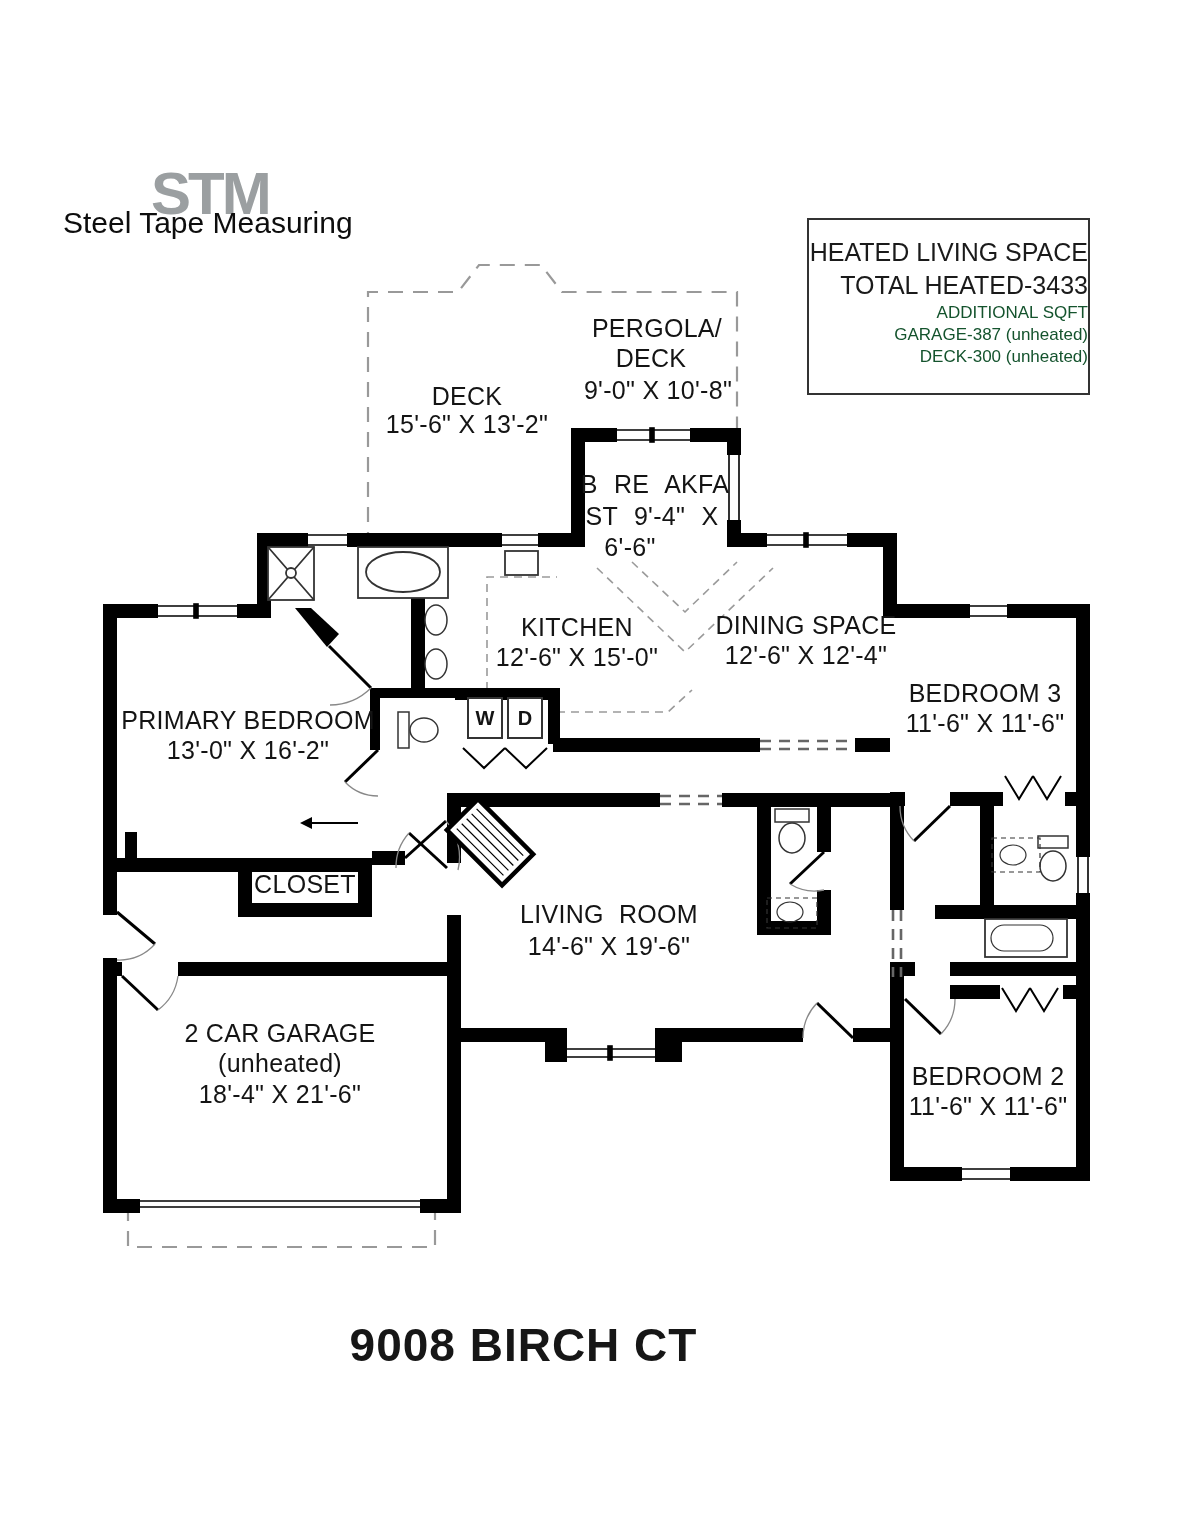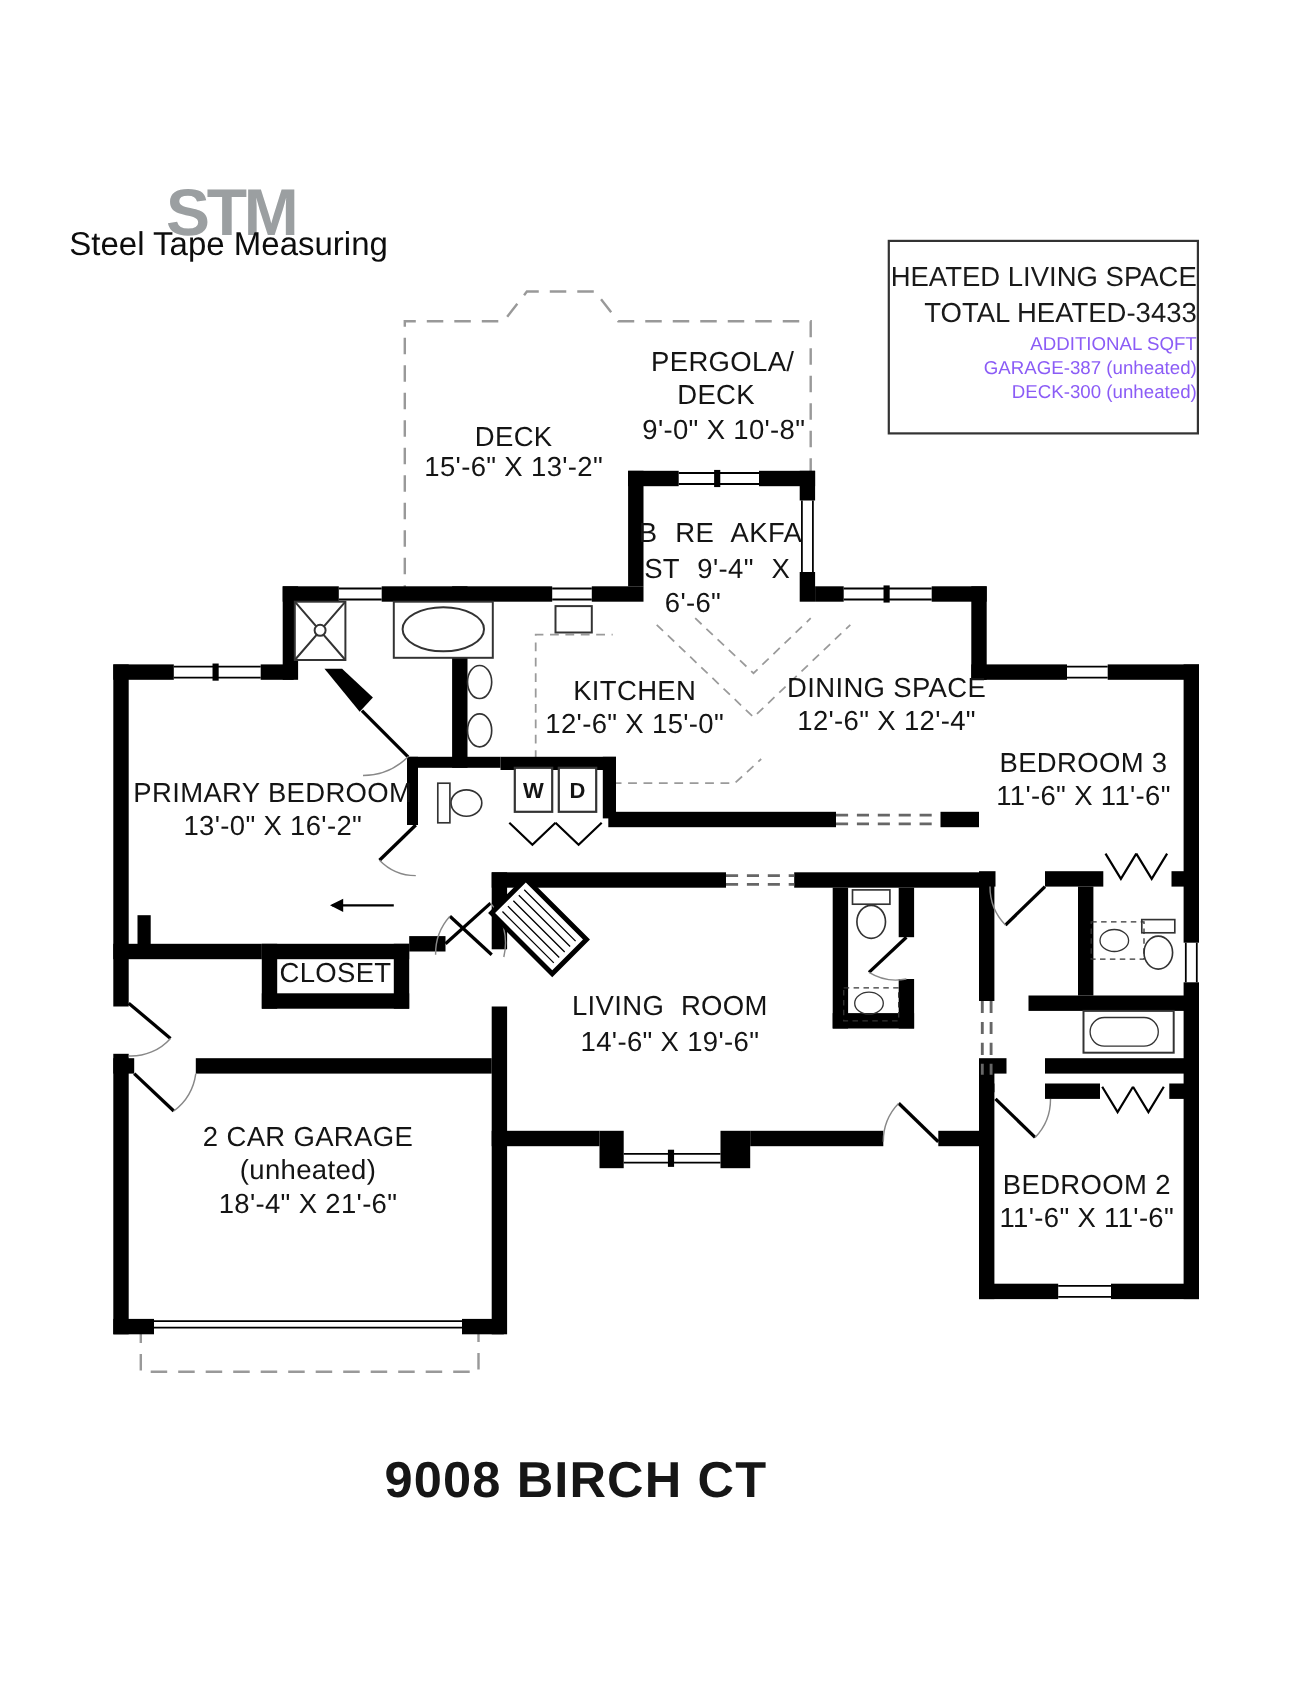--- a/index.html
+++ b/index.html
@@ -8,21 +8,21 @@
   
   .logo{position:absolute;left:63px;top:178px;width:330px;height:92px;}
   .logo-stm{position:absolute;left:88px;top:-14px;font-size:60px;font-weight:bold;
             color:#9b9fa1;letter-spacing:-3px;line-height:1;}
   .logo-text{position:absolute;left:0px;top:28px;font-size:30px;font-weight:normal;
              color:#0d0d0d;letter-spacing:0px;white-space:nowrap;}
   
   .infobox{position:absolute;left:807px;top:218px;width:283px;height:177px;
            border:2px solid #333;background:#fff;text-align:right;box-sizing:border-box;}
   .infobox .big{font-size:25px;line-height:33px;letter-spacing:0px;color:#1a1a1a;}
-  .infobox .small{font-size:17px;line-height:22px;color:#8b5cf6;}
+  .infobox .small{font-size:17px;line-height:22px;color:#14532d;}
   .infobox .pad{height:16px;}
   
   .plan-title{position:absolute;left:0;top:1318px;width:1047px;text-align:center;
               font-size:46px;font-weight:bold;letter-spacing:1px;color:#161616;}
   svg.plan{position:absolute;left:0;top:0;}
   svg text{font-family:"Liberation Sans", sans-serif;fill:#141414;}
   .rm{font-size:25px;letter-spacing:0.3px;}
   .wd{font-size:20px;font-weight:bold;}
 </style>
 </head>

